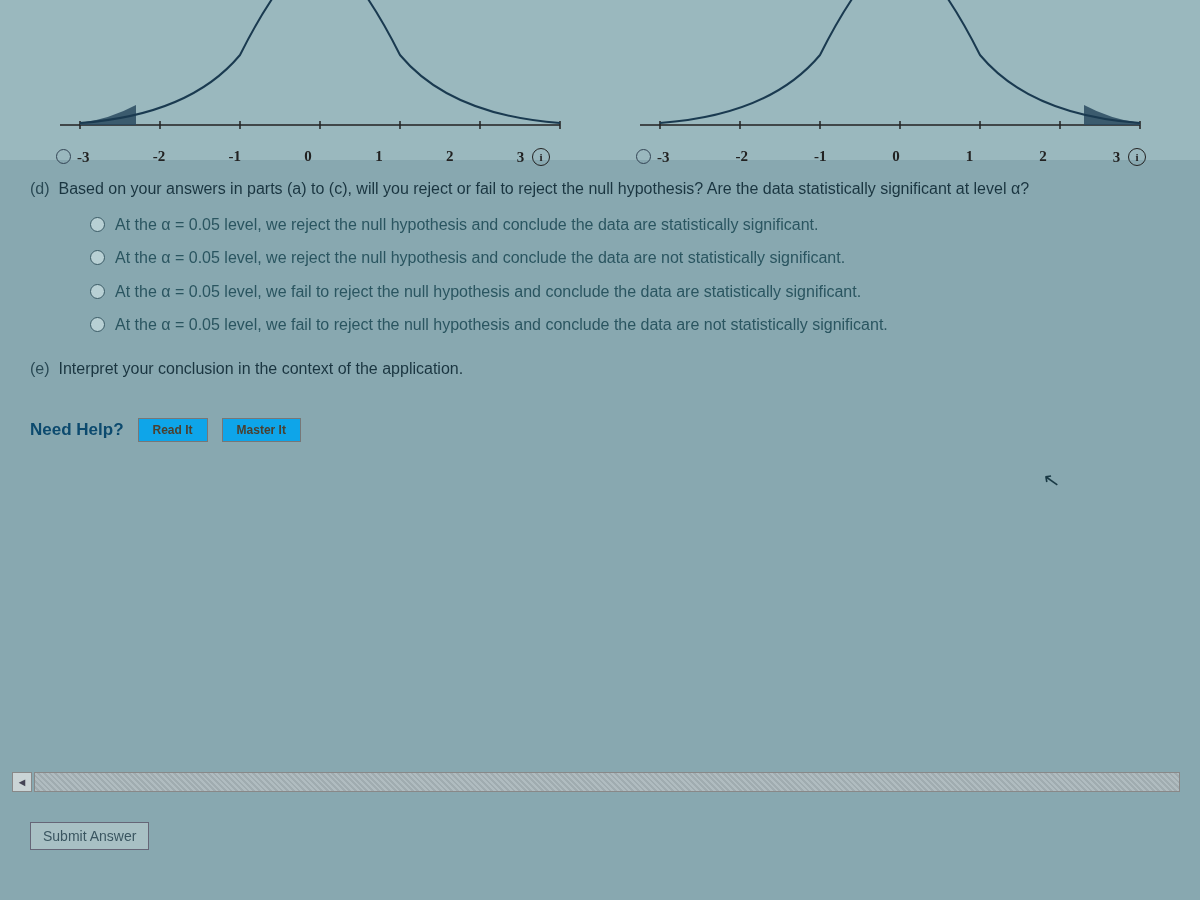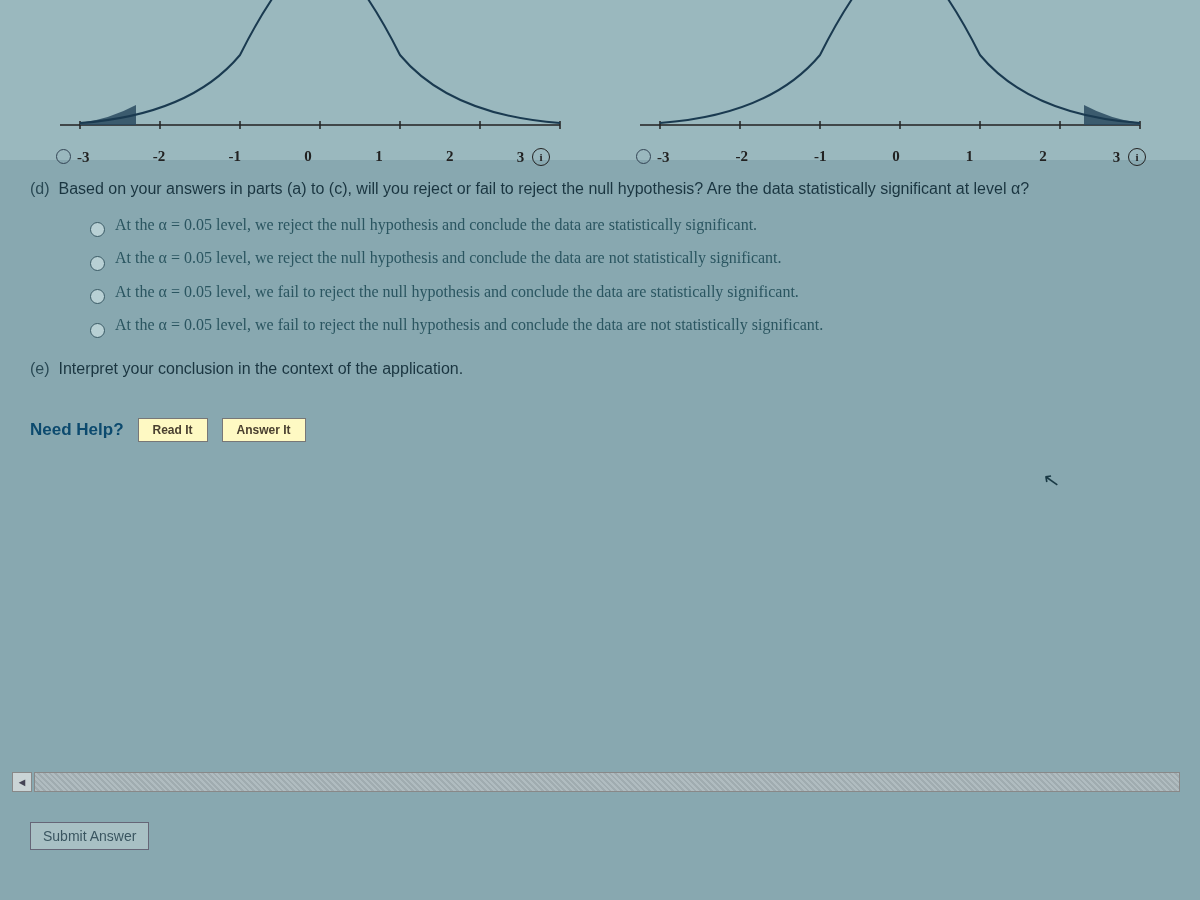--- a/index.html
+++ b/index.html
@@ -65,23 +65,22 @@
   }
   .question-block {
     padding: 16px 30px 10px 30px;
     line-height: 1.6;
   }
   .q-label {
     color: #2a4a55;
   }
   .option-row {
     display: flex;
-    align-items: flex-end;
+    align-items: flex-start;
     padding: 4px 0 4px 60px;
-    font-family: Liberation Serif, serif;
   }
   .option-row .radio {
     flex: 0 0 auto;
     width: 13px; height: 13px;
     border: 1.5px solid #3a5a65;
     border-radius: 50%;
     margin-top: 5px;
     margin-right: 10px;
     background: #b8d0d4;
   }
@@ -94,21 +93,21 @@
     display: flex;
     align-items: center;
     gap: 14px;
   }
   .help-label {
     color: #0c4a6e;
     font-weight: bold;
     font-size: 17px;
   }
   .help-btn {
-    background: #fef9c3;
+    background: #0ea5e9;
     border: 1px solid #777;
     padding: 4px 14px;
     font-size: 12px;
     color: #4a4030;
     font-weight: bold;
     cursor: pointer;
   }
   .scroll-arrow {
     position: absolute;
     left: 12px;
@@ -251,21 +250,21 @@
 
   <div class="question-block" style="padding-top:4px;">
     <span class="q-label">(e)</span>
     &nbsp;<span>Interpret your conclusion in the context of the application.</span>
     <div style="height:6px"></div>
   </div>
 
   <div class="help-row">
     <span class="help-label">Need Help?</span>
     <button class="help-btn">Read It</button>
-    <button class="help-btn">Answer It</button>
+    <button class="help-btn">Master It</button>
   </div>
 
   <div class="scroll-arrow">◄</div>
   <div class="scroll-track"></div>
 
   <button class="submit-btn">Submit Answer</button>
 
   <div class="cursor-icon">↖</div>
 
 </div>

